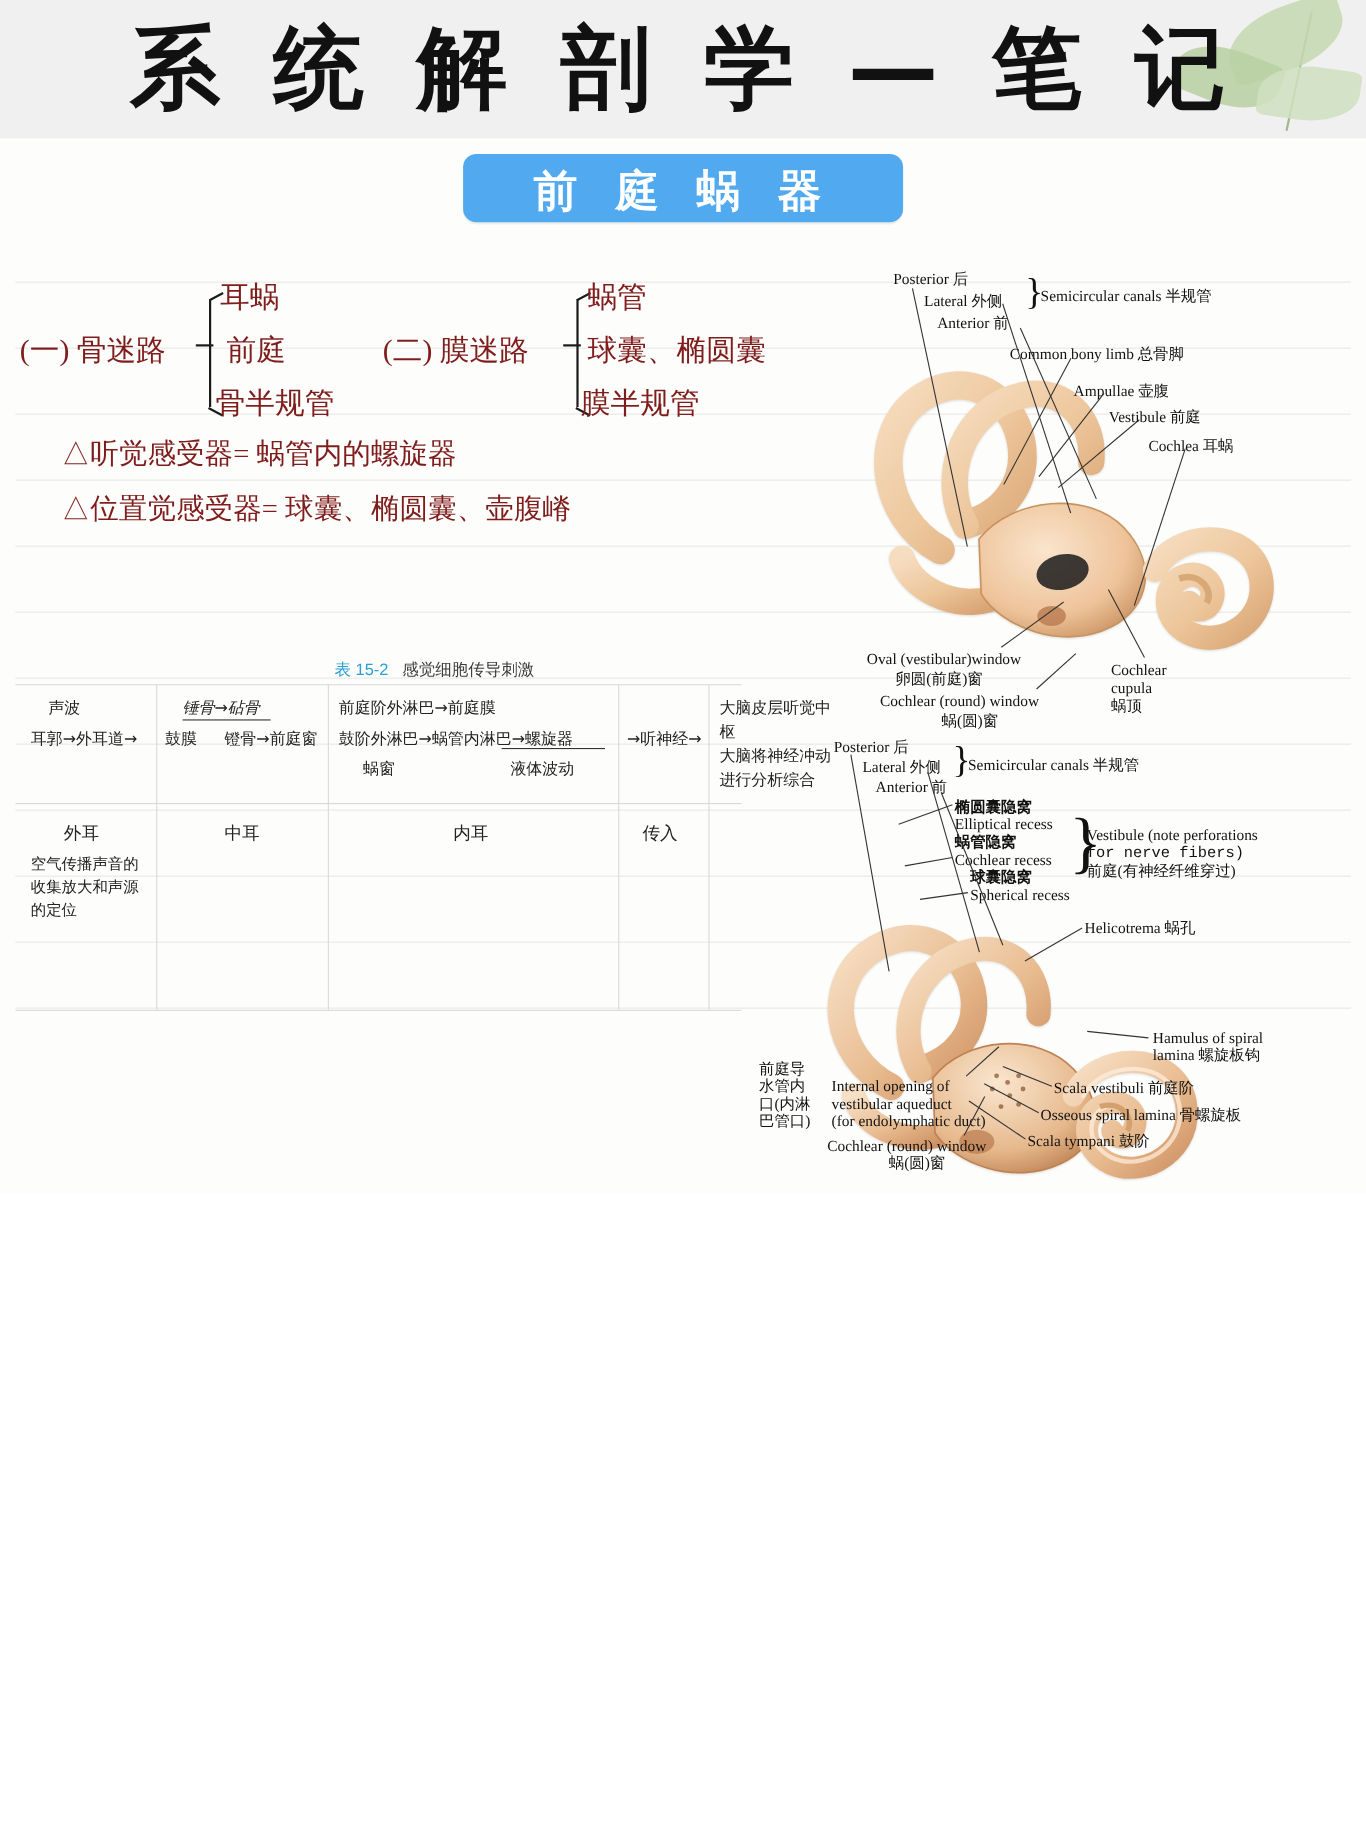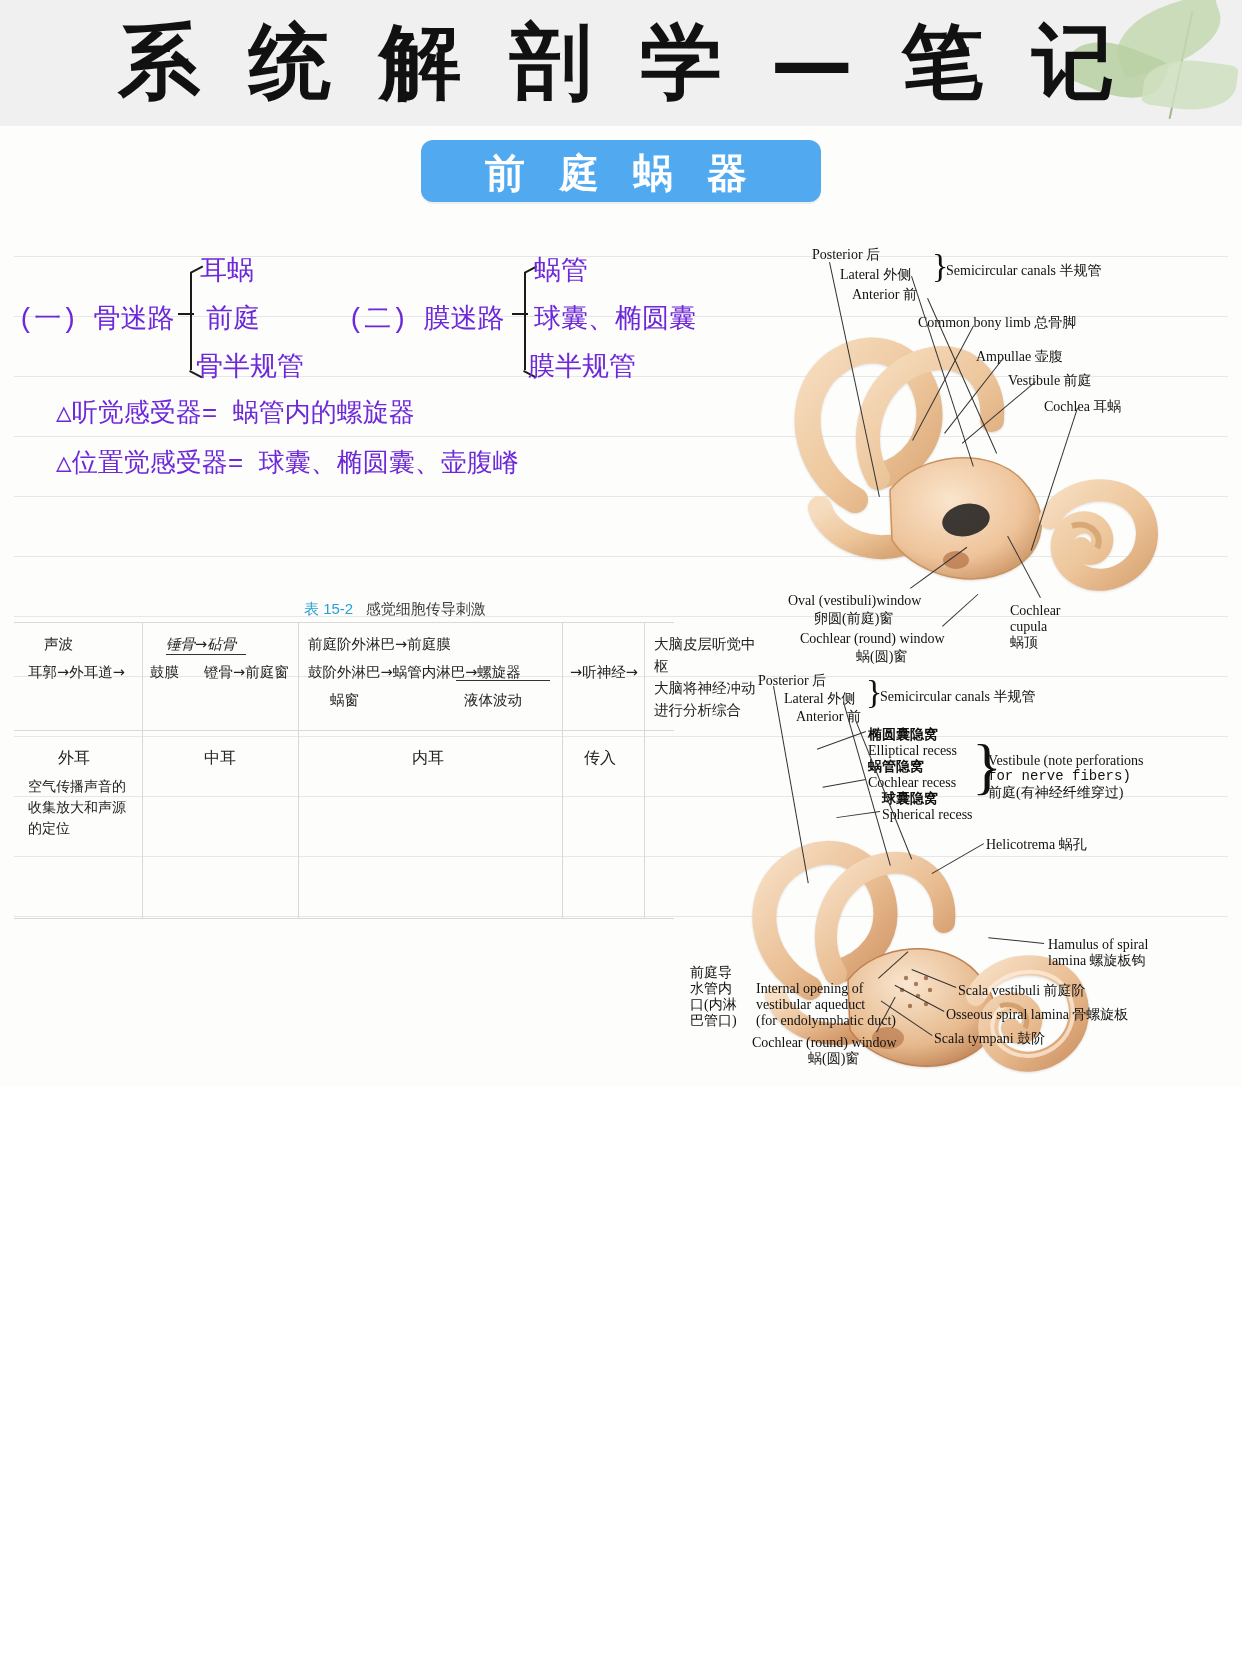--- a/index.html
+++ b/index.html
@@ -86,22 +86,22 @@
     font-family: "DejaVu Sans", sans-serif;
     font-weight: bold;
     font-size: 40px;
     letter-spacing: 10px;
     color: #ffffff;
     white-space: nowrap;
   }
 
   
   .hand {
-    font-family: Liberation Mono, monospace;
-    color: #6d28d9;
+    font-family: Liberation Serif, serif;
+    color: #7f1d1d;
     white-space: nowrap;
   }
   .note-outline { position: absolute; }
   .n-label { position: absolute; font-size: 27px; }
   .n-head  { position: absolute; font-size: 27px; }
   .brace-v {
     position: absolute;
     border-left: 2px solid #1b1b1b;
   }
   .brace-tick {
@@ -312,21 +312,21 @@
   <div class="fig-label" style="left:80px; top:26px;">Lateral 外侧</div>
   <div class="fig-label" style="left:92px; top:46px;">Anterior 前</div>
   <div class="brace-r" style="left:172px; top:12px;">}</div>
   <div class="fig-label" style="left:186px; top:22px;">Semicircular canals 半规管</div>
 
   <div class="fig-label" style="left:158px; top:74px;">Common bony limb 总骨脚</div>
   <div class="fig-label" style="left:216px; top:108px;">Ampullae 壶腹</div>
   <div class="fig-label" style="left:248px; top:132px;">Vestibule 前庭</div>
   <div class="fig-label" style="left:284px; top:158px;">Cochlea 耳蜗</div>
 
-  <div class="fig-label" style="left:28px; top:352px;">Oval (vestibuli)window</div>
+  <div class="fig-label" style="left:28px; top:352px;">Oval (vestibular)window</div>
   <div class="fig-label" style="left:54px; top:370px;">卵圆(前庭)窗</div>
   <div class="fig-label" style="left:40px; top:390px;">Cochlear (round) window</div>
   <div class="fig-label" style="left:96px; top:408px;">蜗(圆)窗</div>
   <div class="fig-label" style="left:250px; top:362px;">Cochlear</div>
   <div class="fig-label" style="left:250px; top:378px;">cupula</div>
   <div class="fig-label" style="left:250px; top:394px;">蜗顶</div>
 
   <div class="lead" style="left:70px; top:22px; width:240px; transform:rotate(78deg);"></div>
   <div class="lead" style="left:152px; top:36px; width:200px; transform:rotate(72deg);"></div>
   <div class="lead" style="left:168px; top:58px; width:170px; transform:rotate(66deg);"></div>

